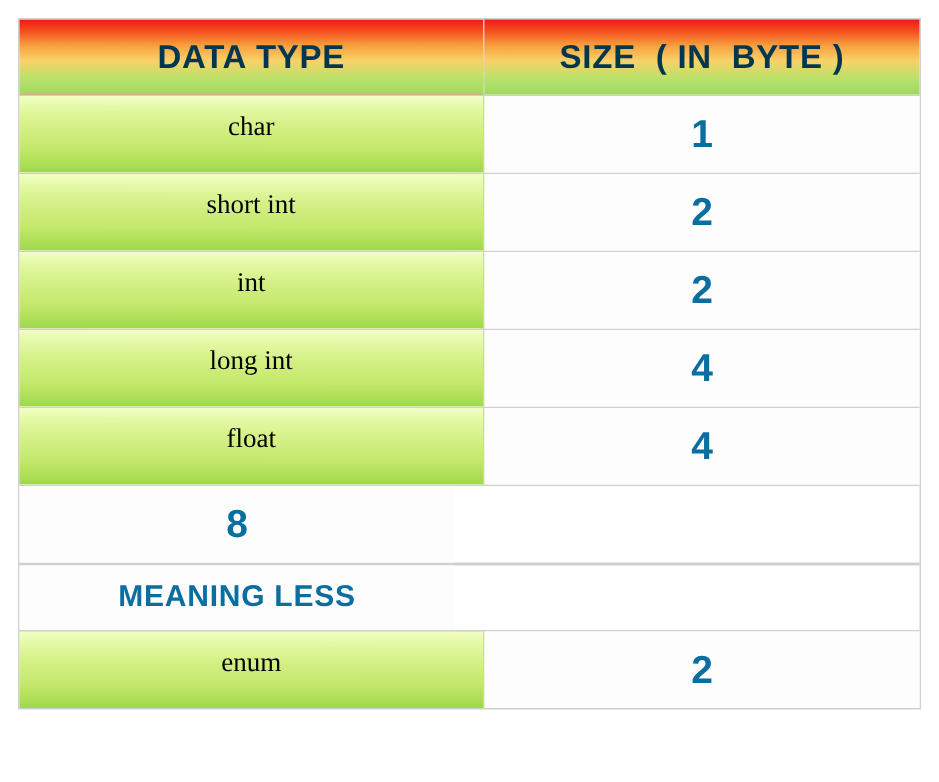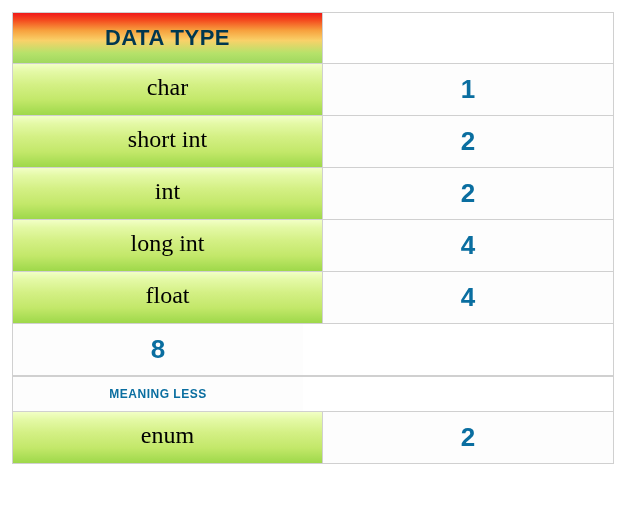--- a/index.html
+++ b/index.html
@@ -42,46 +42,47 @@
     }
     .body-row:last-child { border-bottom: none; }
     .body-cell-left {
       background: linear-gradient(to bottom,
         #f2ffc6 0%,
         #e4f9a6 15%,
         #d4f085 40%,
         #c3e86a 70%,
         #9ed84a 100%);
       color: #000;
-      font-size: 24px;
+      font-size: 18px;
       text-align: center;
       padding: 10px 6px;
       border-right: 1px solid #d0d0d0;
     }
     .body-cell-right {
       background: #fdfdfd;
       color: #0a6ea0;
       font-family: Arial, Helvetica, sans-serif;
       font-weight: bold;
       font-size: 26px;
       text-align: center;
       padding: 10px 6px;
     }
     .body-cell-right.text-val {
-      font-size: 12px;
+      font-size: 20px;
       letter-spacing: 0.5px;
     }
   </style>
 </head>
 <body>
 
 <div class="table-wrap">
 
   <div class="header-row">
     <div class="header-cell col1">DATA TYPE</div>
+    <div class="header-cell col2">SIZE  ( IN  BYTE )</div>
   </div>
 
   <div class="body-row">
     <div class="body-cell-left col1">char</div>
     <div class="body-cell-right col2">1</div>
   </div>
 
   <div class="body-row">
     <div class="body-cell-left col1">short int</div>
     <div class="body-cell-right col2">2</div>

